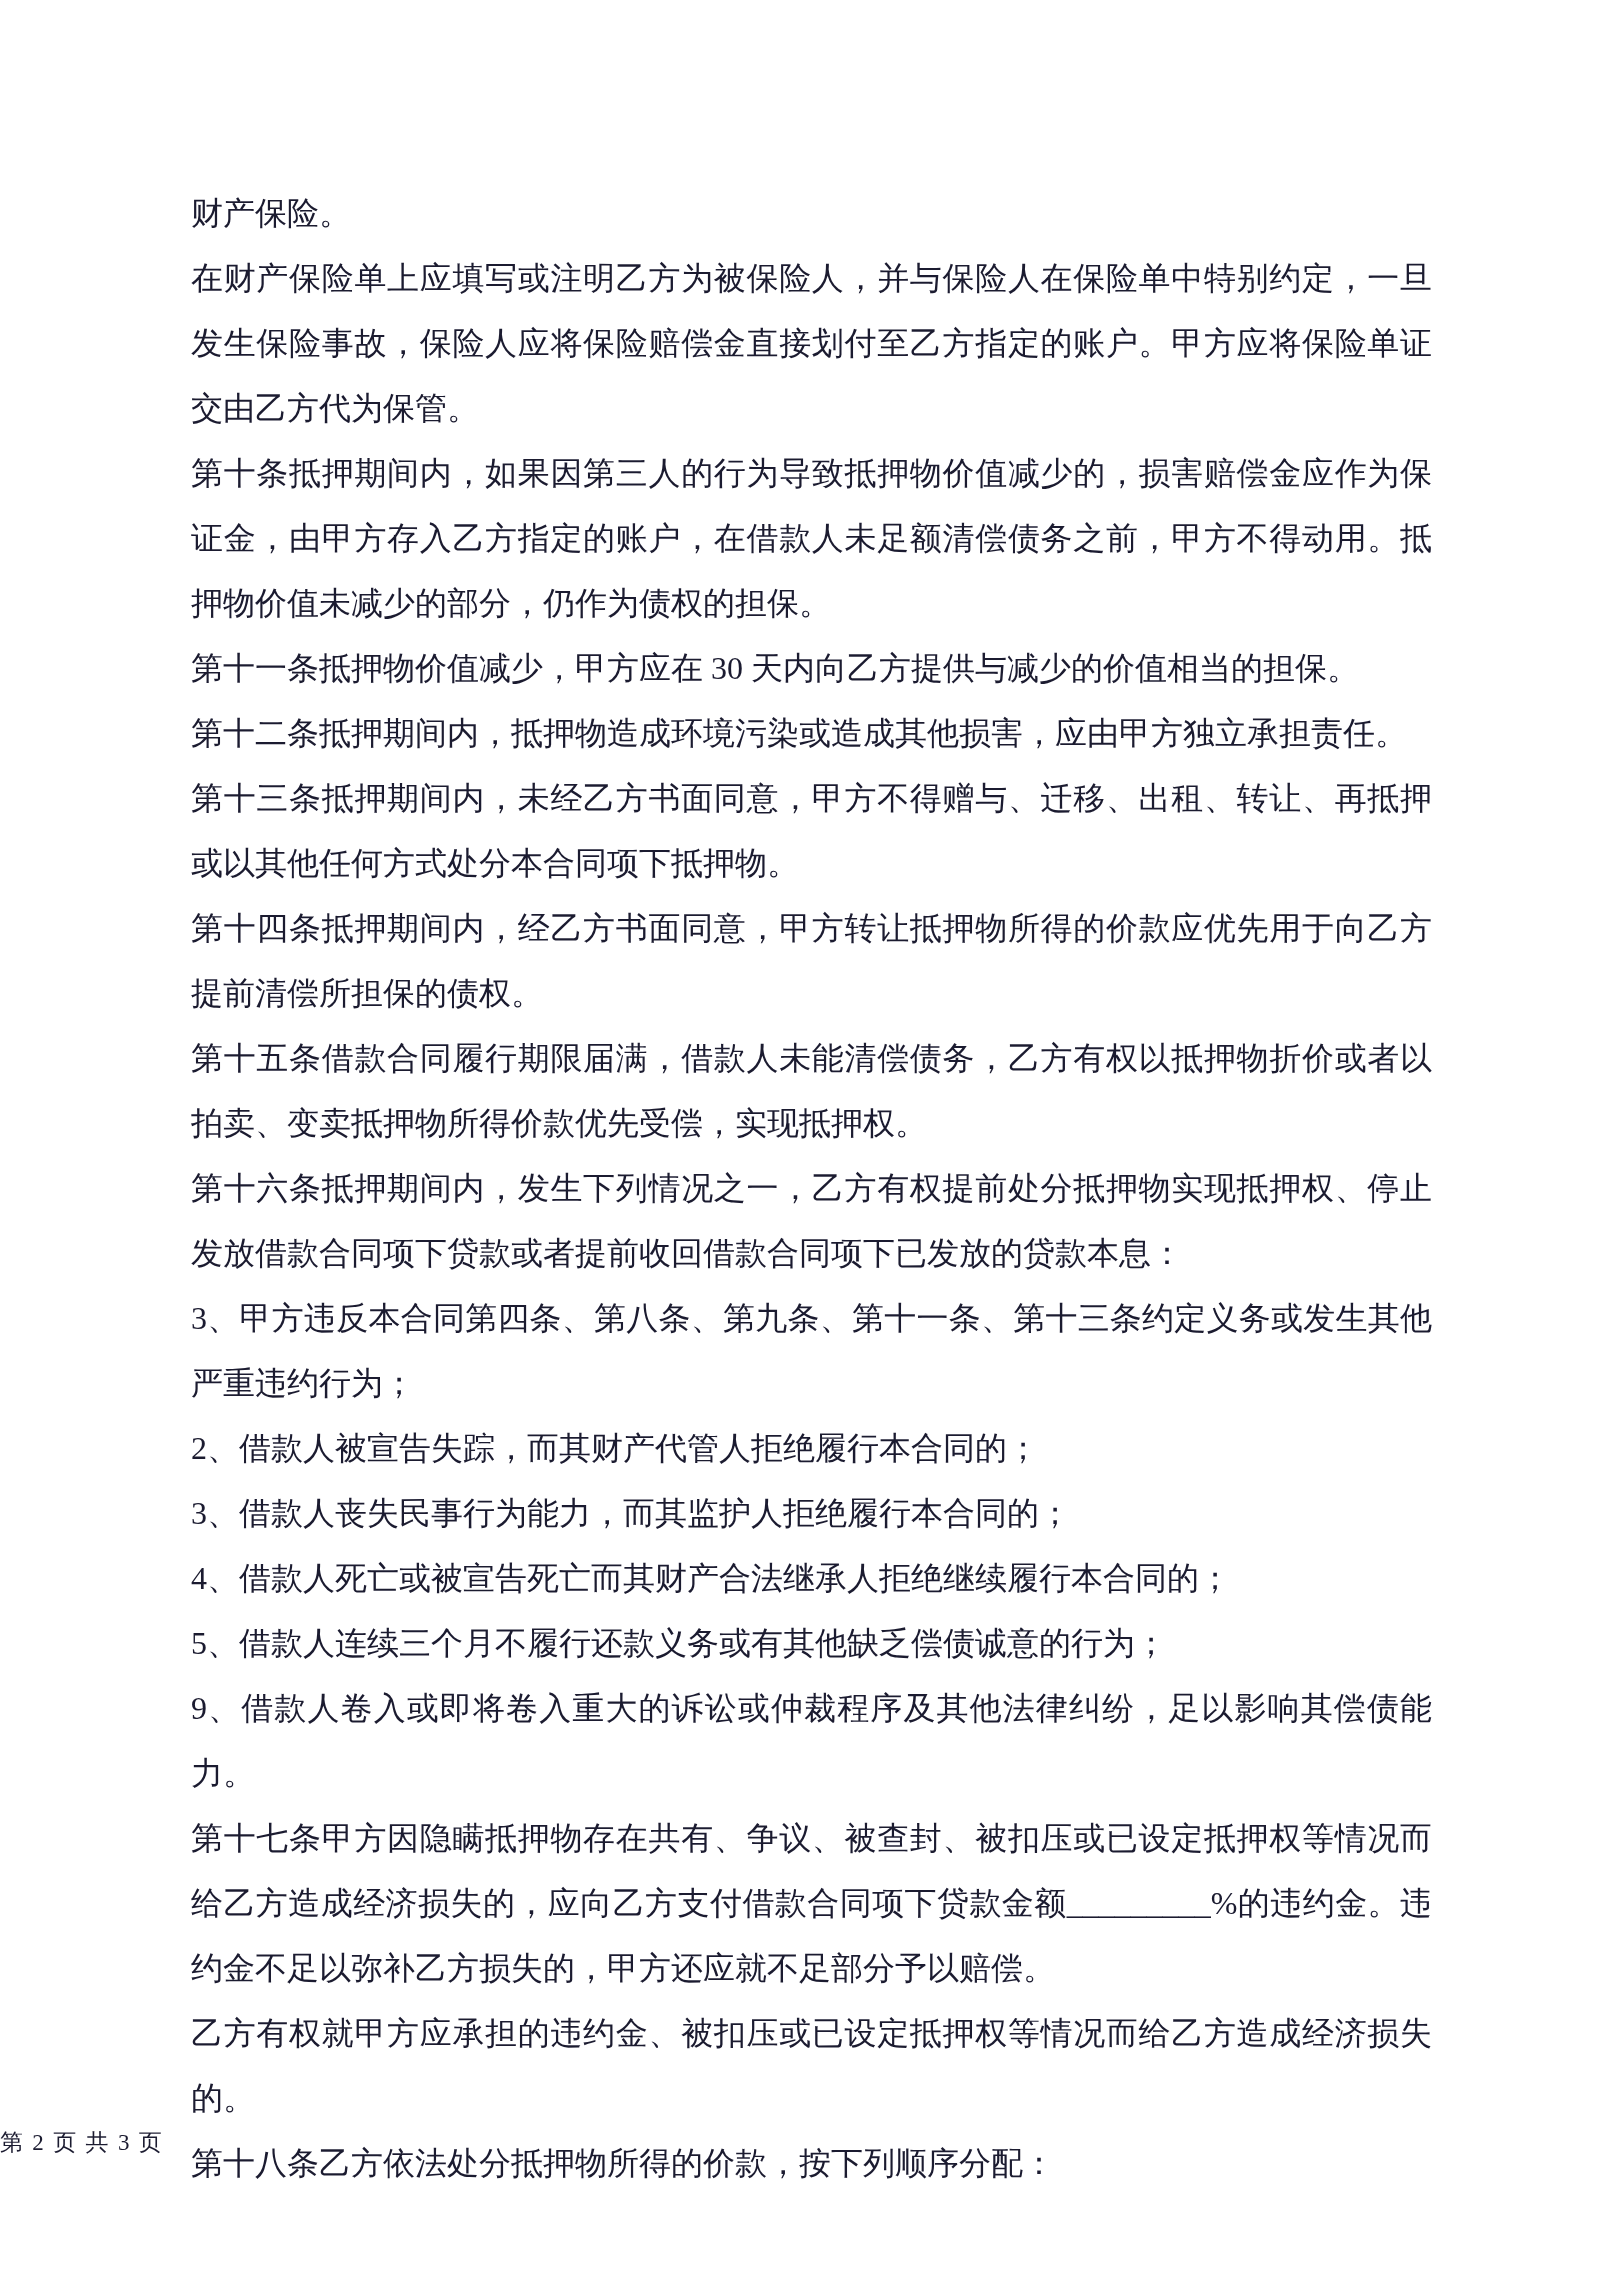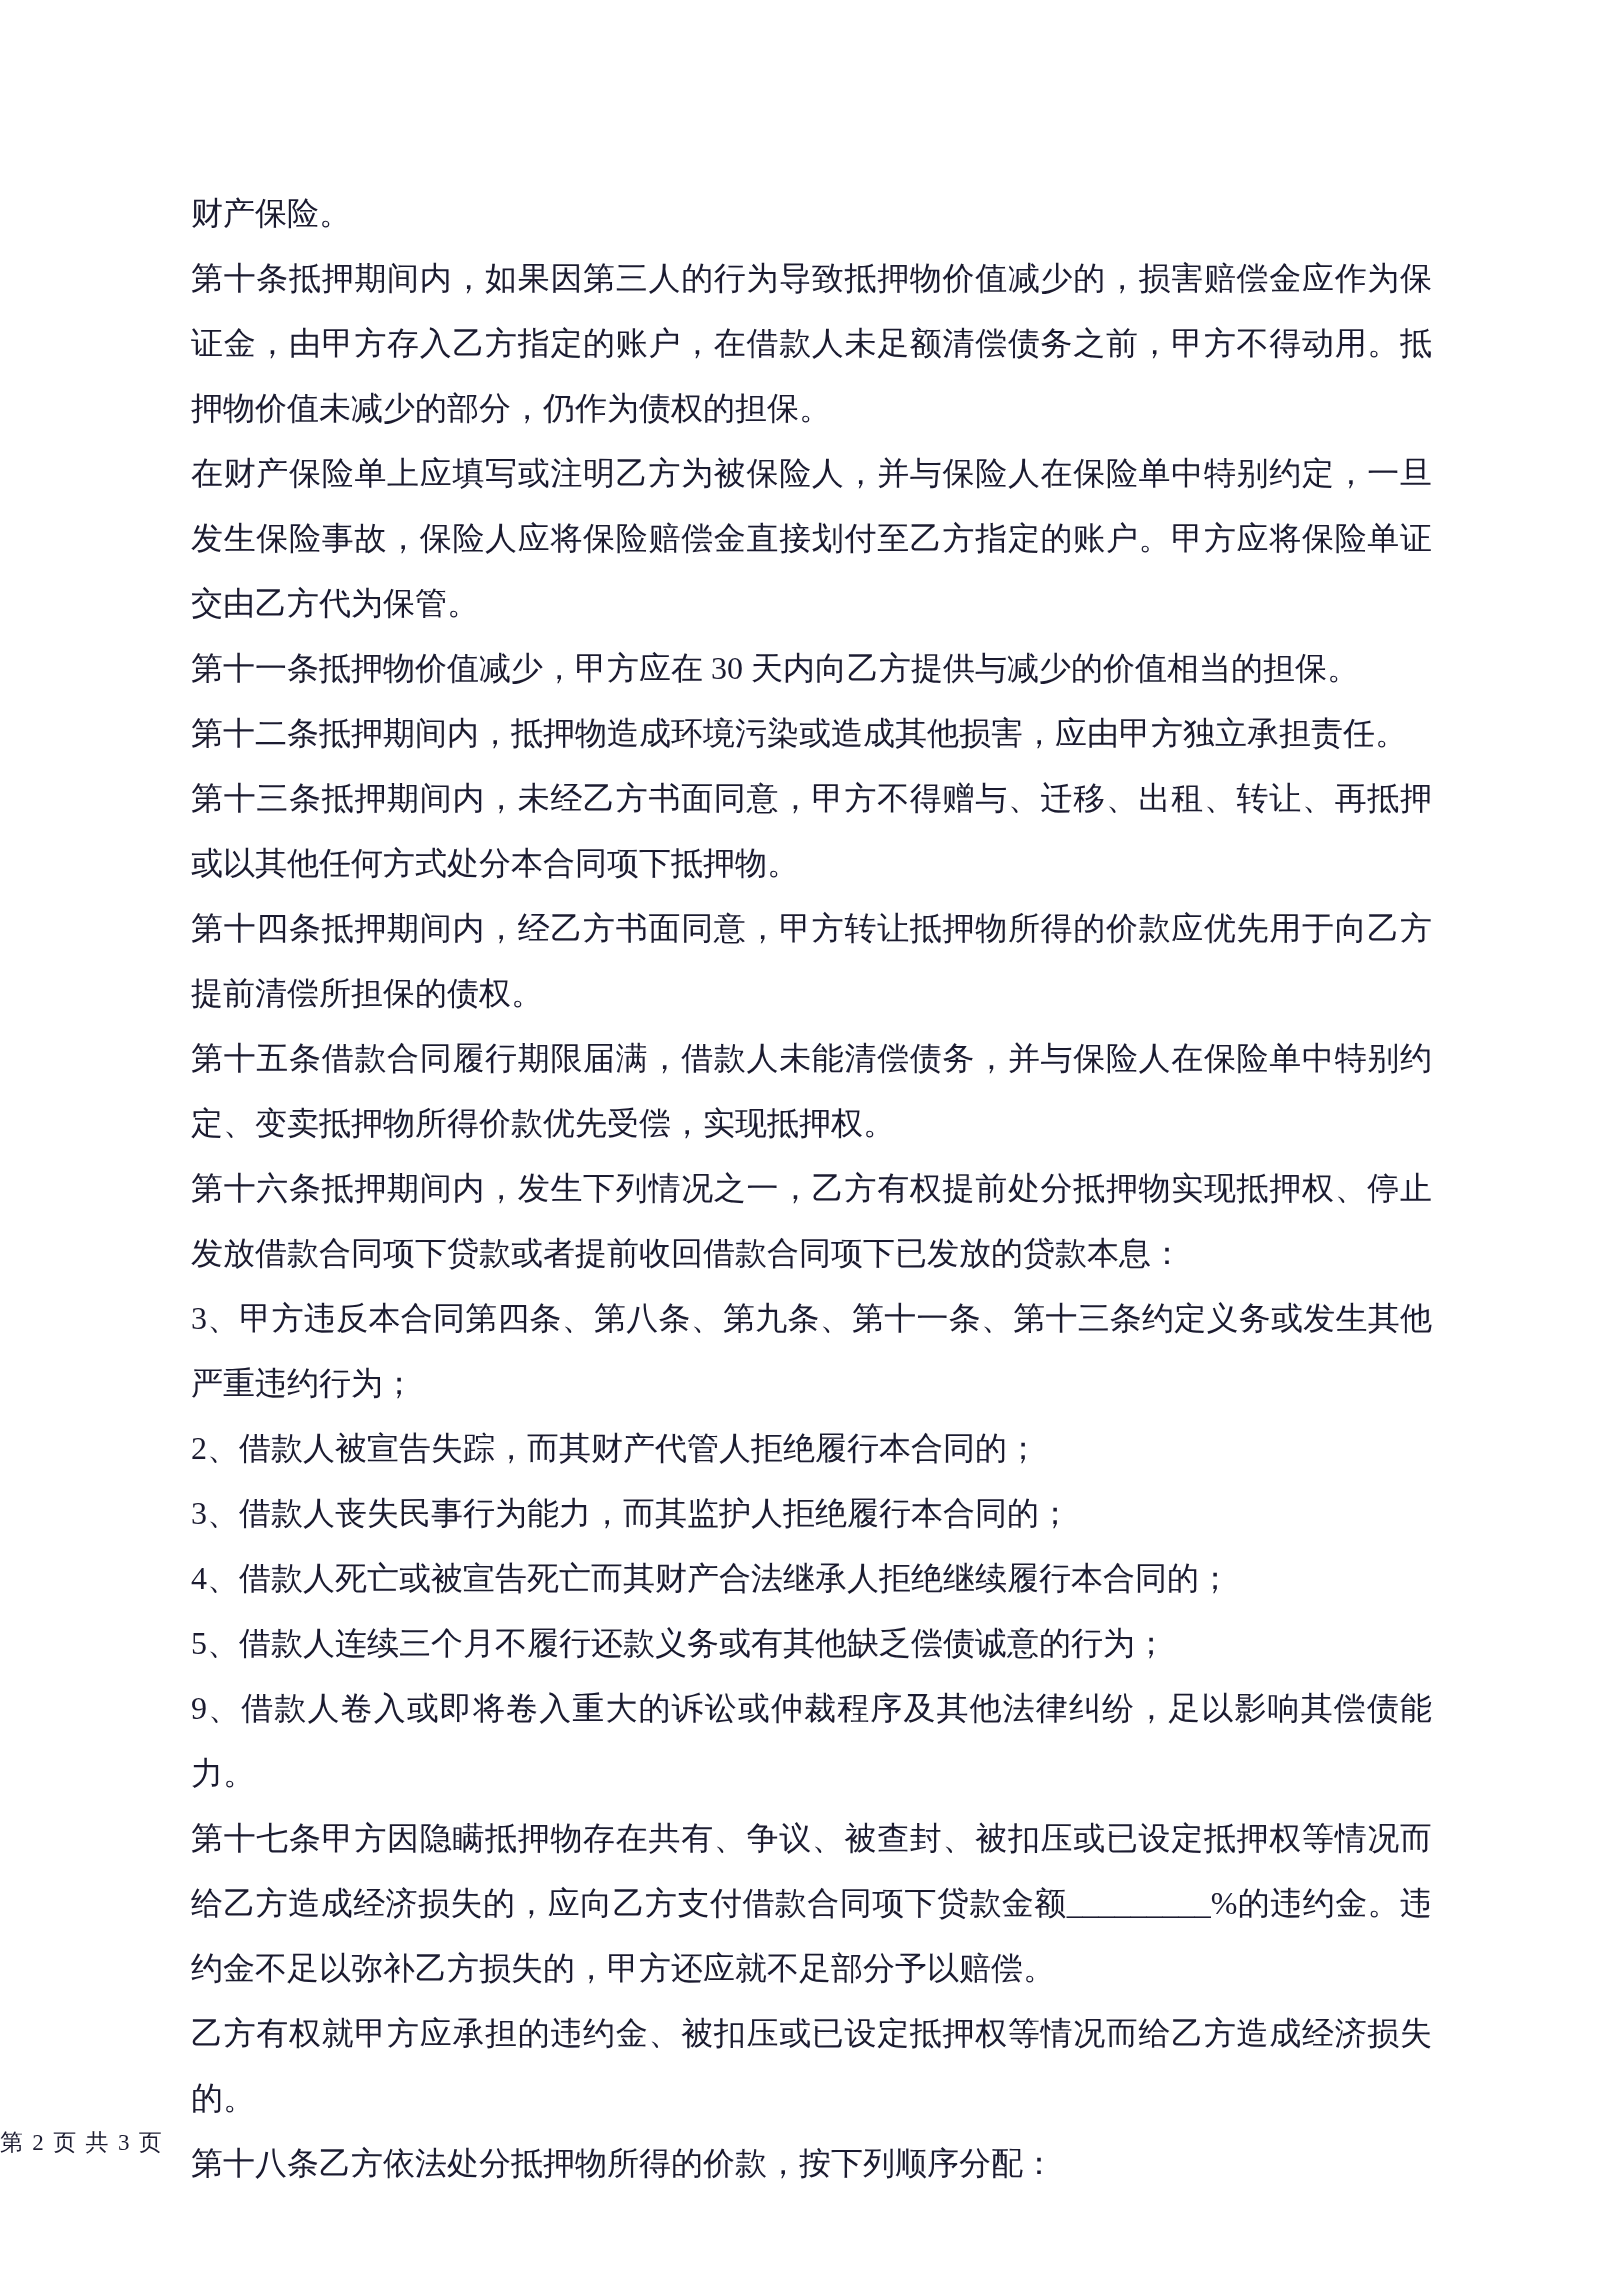--- a/index.html
+++ b/index.html
@@ -49,27 +49,27 @@
     letter-spacing: 1.8px;
   }
 </style>
 </head>
 <body>
 
 <div class="page">
 
   <div class="content">
     <p>财产保险。</p>
+    <p>在财产保险单上应填写或注明乙方为被保险人，并与保险人在保险单中特别约定，一旦发生保险事故，保险人应将保险赔偿金直接划付至乙方指定的账户。甲方应将保险单证交由乙方代为保管。</p>
     <p>第十条抵押期间内，如果因第三人的行为导致抵押物价值减少的，损害赔偿金应作为保证金，由甲方存入乙方指定的账户，在借款人未足额清偿债务之前，甲方不得动用。抵押物价值未减少的部分，仍作为债权的担保。</p>
-    <p>在财产保险单上应填写或注明乙方为被保险人，并与保险人在保险单中特别约定，一旦发生保险事故，保险人应将保险赔偿金直接划付至乙方指定的账户。甲方应将保险单证交由乙方代为保管。</p>
     <p>第十一条抵押物价值减少，甲方应在 30 天内向乙方提供与减少的价值相当的担保。</p>
     <p>第十二条抵押期间内，抵押物造成环境污染或造成其他损害，应由甲方独立承担责任。</p>
     <p>第十三条抵押期间内，未经乙方书面同意，甲方不得赠与、迁移、出租、转让、再抵押或以其他任何方式处分本合同项下抵押物。</p>
     <p>第十四条抵押期间内，经乙方书面同意，甲方转让抵押物所得的价款应优先用于向乙方提前清偿所担保的债权。</p>
-    <p>第十五条借款合同履行期限届满，借款人未能清偿债务，并与保险人在保险单中特别约定、变卖抵押物所得价款优先受偿，实现抵押权。</p>
+    <p>第十五条借款合同履行期限届满，借款人未能清偿债务，乙方有权以抵押物折价或者以拍卖、变卖抵押物所得价款优先受偿，实现抵押权。</p>
     <p>第十六条抵押期间内，发生下列情况之一，乙方有权提前处分抵押物实现抵押权、停止发放借款合同项下贷款或者提前收回借款合同项下已发放的贷款本息：</p>
     <p>3、甲方违反本合同第四条、第八条、第九条、第十一条、第十三条约定义务或发生其他严重违约行为；</p>
     <p>2、借款人被宣告失踪，而其财产代管人拒绝履行本合同的；</p>
     <p>3、借款人丧失民事行为能力，而其监护人拒绝履行本合同的；</p>
     <p>4、借款人死亡或被宣告死亡而其财产合法继承人拒绝继续履行本合同的；</p>
     <p>5、借款人连续三个月不履行还款义务或有其他缺乏偿债诚意的行为；</p>
     <p>9、借款人卷入或即将卷入重大的诉讼或仲裁程序及其他法律纠纷，足以影响其偿债能力。</p>
     <p>第十七条甲方因隐瞒抵押物存在共有、争议、被查封、被扣压或已设定抵押权等情况而给乙方造成经济损失的，应向乙方支付借款合同项下贷款金额_________%的违约金。违约金不足以弥补乙方损失的，甲方还应就不足部分予以赔偿。</p>
     <p>乙方有权就甲方应承担的违约金、被扣压或已设定抵押权等情况而给乙方造成经济损失的。</p>
     <p>第十八条乙方依法处分抵押物所得的价款，按下列顺序分配：</p>

